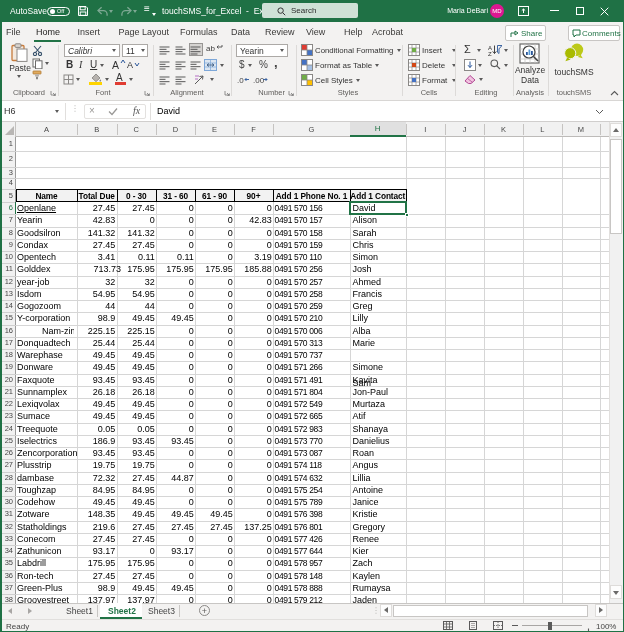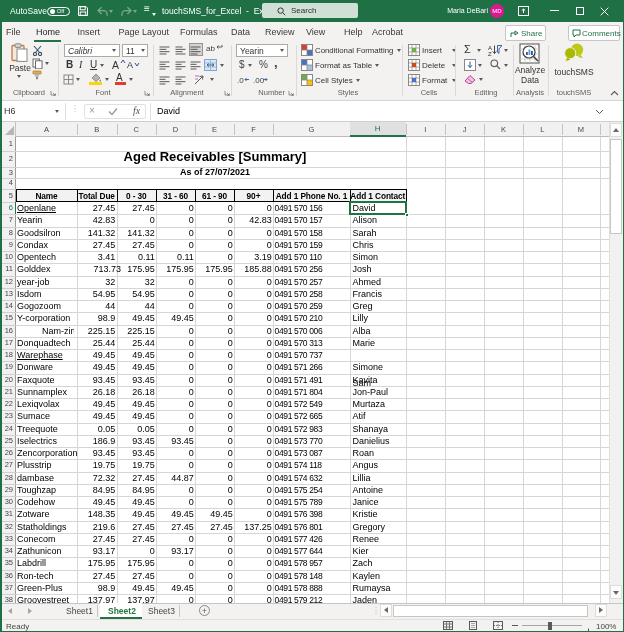--- a/index.html
+++ b/index.html
@@ -490,22 +490,20 @@
 <div class="a" style="left:0;top:408.00px;width:14px;height:1px;background:#cfcfcf;"></div>
 <div class="a num" style="left:0;top:420.25px;width:11px;height:12.25px;line-height:12.25px;font-size:7.5px;color:#444;">35</div>
 <div class="a" style="left:0;top:420.25px;width:14px;height:1px;background:#cfcfcf;"></div>
 <div class="a num" style="left:0;top:432.50px;width:11px;height:12.25px;line-height:12.25px;font-size:7.5px;color:#444;">36</div>
 <div class="a" style="left:0;top:432.50px;width:14px;height:1px;background:#cfcfcf;"></div>
 <div class="a num" style="left:0;top:444.75px;width:11px;height:12.25px;line-height:12.25px;font-size:7.5px;color:#444;">37</div>
 <div class="a" style="left:0;top:444.75px;width:14px;height:1px;background:#cfcfcf;"></div>
 <div class="a num" style="left:0;top:457.00px;width:11px;height:12.25px;line-height:12.25px;font-size:7.5px;color:#444;">38</div>
 <div class="a" style="left:0;top:457.00px;width:14px;height:1px;background:#cfcfcf;"></div>
 <div class="a" style="left:12.5px;top:65.00px;width:1.5px;height:12.25px;background:#217346;"></div>
-<div class="a ct" style="left:18px;top:12px;width:390px;height:16px;line-height:15px;font-size:13px;font-weight:bold;color:#000;">Aged Receivables [Summary]</div>
-<div class="a ct" style="left:18px;top:29px;width:390px;height:11.5px;line-height:12px;font-size:9px;font-weight:bold;color:#000;">As of 27/07/2021</div>
 <div class="a" style="left:14px;top:51.5px;width:389.5px;height:13.5px;background:#f2f2f2;border-top:1px solid #000;border-bottom:1px solid #000;"></div>
 <div class="a ct" style="left:14.0px;top:52.5px;width:61.0px;height:12.5px;line-height:12.5px;font-size:8.3px;font-weight:bold;color:#000;white-space:nowrap;letter-spacing:-0.1px;">Name</div>
 <div class="a ct" style="left:75.0px;top:52.5px;width:39.5px;height:12.5px;line-height:12.5px;font-size:8.3px;font-weight:bold;color:#000;white-space:nowrap;letter-spacing:-0.1px;">Total Due</div>
 <div class="a ct" style="left:114.5px;top:52.5px;width:39.5px;height:12.5px;line-height:12.5px;font-size:8.3px;font-weight:bold;color:#000;white-space:nowrap;letter-spacing:-0.1px;">0 - 30</div>
 <div class="a ct" style="left:154.0px;top:52.5px;width:39.0px;height:12.5px;line-height:12.5px;font-size:8.3px;font-weight:bold;color:#000;white-space:nowrap;letter-spacing:-0.1px;">31 - 60</div>
 <div class="a ct" style="left:193.0px;top:52.5px;width:39.0px;height:12.5px;line-height:12.5px;font-size:8.3px;font-weight:bold;color:#000;white-space:nowrap;letter-spacing:-0.1px;">61 - 90</div>
 <div class="a ct" style="left:232.0px;top:52.5px;width:39.0px;height:12.5px;line-height:12.5px;font-size:8.3px;font-weight:bold;color:#000;white-space:nowrap;letter-spacing:-0.1px;">90+</div>
 <div class="a ct" style="left:271.0px;top:52.5px;width:77.0px;height:12.5px;line-height:12.5px;font-size:8.3px;font-weight:bold;color:#000;white-space:nowrap;letter-spacing:-0.1px;">Add 1 Phone No. 1</div>
 <div class="a ct" style="left:348.0px;top:52.5px;width:55.5px;height:12.5px;line-height:12.5px;font-size:8.3px;font-weight:bold;color:#000;white-space:nowrap;letter-spacing:-0.1px;">Add 1 Contact</div>
 <div class="cb" style="left:14.0px;top:51.5px;width:1px;height:13.5px;"></div>
@@ -606,21 +604,21 @@
 <div class="a" style="left:272.5px;top:187.50px;width:74px;height:12.25px;line-height:12.25px;font-size:8.5px;letter-spacing:-0.35px;color:#000;white-space:nowrap;">0491 570 006</div>
 <div class="a" style="left:350.5px;top:187.50px;width:54px;height:12.25px;line-height:12.25px;font-size:9px;color:#000;white-space:nowrap;">Alba</div>
 <div class="a" style="left:15px;top:199.75px;width:60px;height:12.25px;line-height:12.25px;font-size:9px;color:#000;white-space:nowrap;overflow:hidden;">Donquadtech</div>
 <div class="a num" style="left:75.0px;top:199.75px;width:38.3px;height:12.25px;line-height:12.25px;font-size:9px;color:#000;">25.44</div>
 <div class="a num" style="left:114.5px;top:199.75px;width:38.3px;height:12.25px;line-height:12.25px;font-size:9px;color:#000;">25.44</div>
 <div class="a num" style="left:154.0px;top:199.75px;width:37.8px;height:12.25px;line-height:12.25px;font-size:9px;color:#000;">0</div>
 <div class="a num" style="left:193.0px;top:199.75px;width:37.8px;height:12.25px;line-height:12.25px;font-size:9px;color:#000;">0</div>
 <div class="a num" style="left:232.0px;top:199.75px;width:37.8px;height:12.25px;line-height:12.25px;font-size:9px;color:#000;">0</div>
 <div class="a" style="left:272.5px;top:199.75px;width:74px;height:12.25px;line-height:12.25px;font-size:8.5px;letter-spacing:-0.35px;color:#000;white-space:nowrap;">0491 570 313</div>
 <div class="a" style="left:350.5px;top:199.75px;width:54px;height:12.25px;line-height:12.25px;font-size:9px;color:#000;white-space:nowrap;">Marie</div>
-<div class="a" style="left:15px;top:212.00px;width:60px;height:12.25px;line-height:12.25px;font-size:9px;color:#000;white-space:nowrap;overflow:hidden;text-decoration:underline;">Warephase</div>
+<div class="a" style="left:15px;top:212.00px;width:60px;height:12.25px;line-height:12.25px;font-size:9px;color:#000;white-space:nowrap;overflow:hidden;">Warephase</div>
 <div class="a num" style="left:75.0px;top:212.00px;width:38.3px;height:12.25px;line-height:12.25px;font-size:9px;color:#000;">49.45</div>
 <div class="a num" style="left:114.5px;top:212.00px;width:38.3px;height:12.25px;line-height:12.25px;font-size:9px;color:#000;">49.45</div>
 <div class="a num" style="left:154.0px;top:212.00px;width:37.8px;height:12.25px;line-height:12.25px;font-size:9px;color:#000;">0</div>
 <div class="a num" style="left:193.0px;top:212.00px;width:37.8px;height:12.25px;line-height:12.25px;font-size:9px;color:#000;">0</div>
 <div class="a num" style="left:232.0px;top:212.00px;width:37.8px;height:12.25px;line-height:12.25px;font-size:9px;color:#000;">0</div>
 <div class="a" style="left:272.5px;top:212.00px;width:74px;height:12.25px;line-height:12.25px;font-size:8.5px;letter-spacing:-0.35px;color:#000;white-space:nowrap;">0491 570 737</div>
 <div class="a" style="left:350.5px;top:212.00px;width:54px;height:12.25px;line-height:12.25px;font-size:9px;color:#000;white-space:nowrap;margin-top:28px;">Sam</div>
 <div class="a" style="left:15px;top:224.25px;width:60px;height:12.25px;line-height:12.25px;font-size:9px;color:#000;white-space:nowrap;overflow:hidden;">Donware</div>
 <div class="a num" style="left:75.0px;top:224.25px;width:38.3px;height:12.25px;line-height:12.25px;font-size:9px;color:#000;">49.45</div>
 <div class="a num" style="left:114.5px;top:224.25px;width:38.3px;height:12.25px;line-height:12.25px;font-size:9px;color:#000;">49.45</div>

